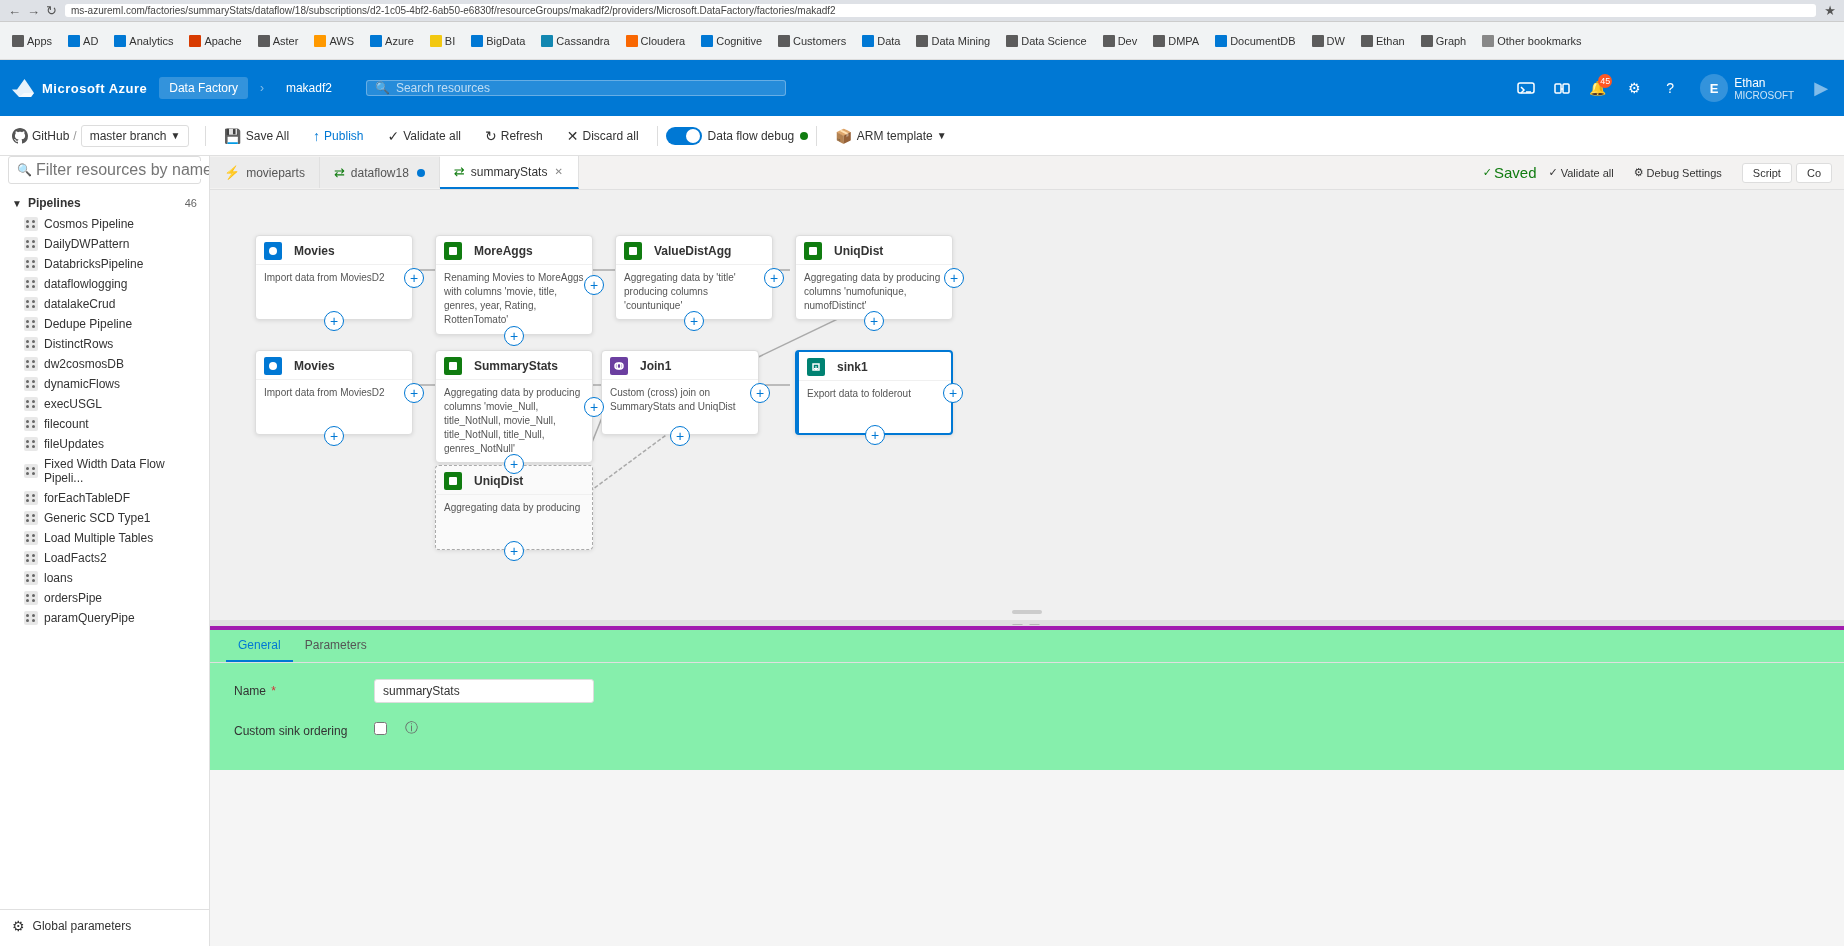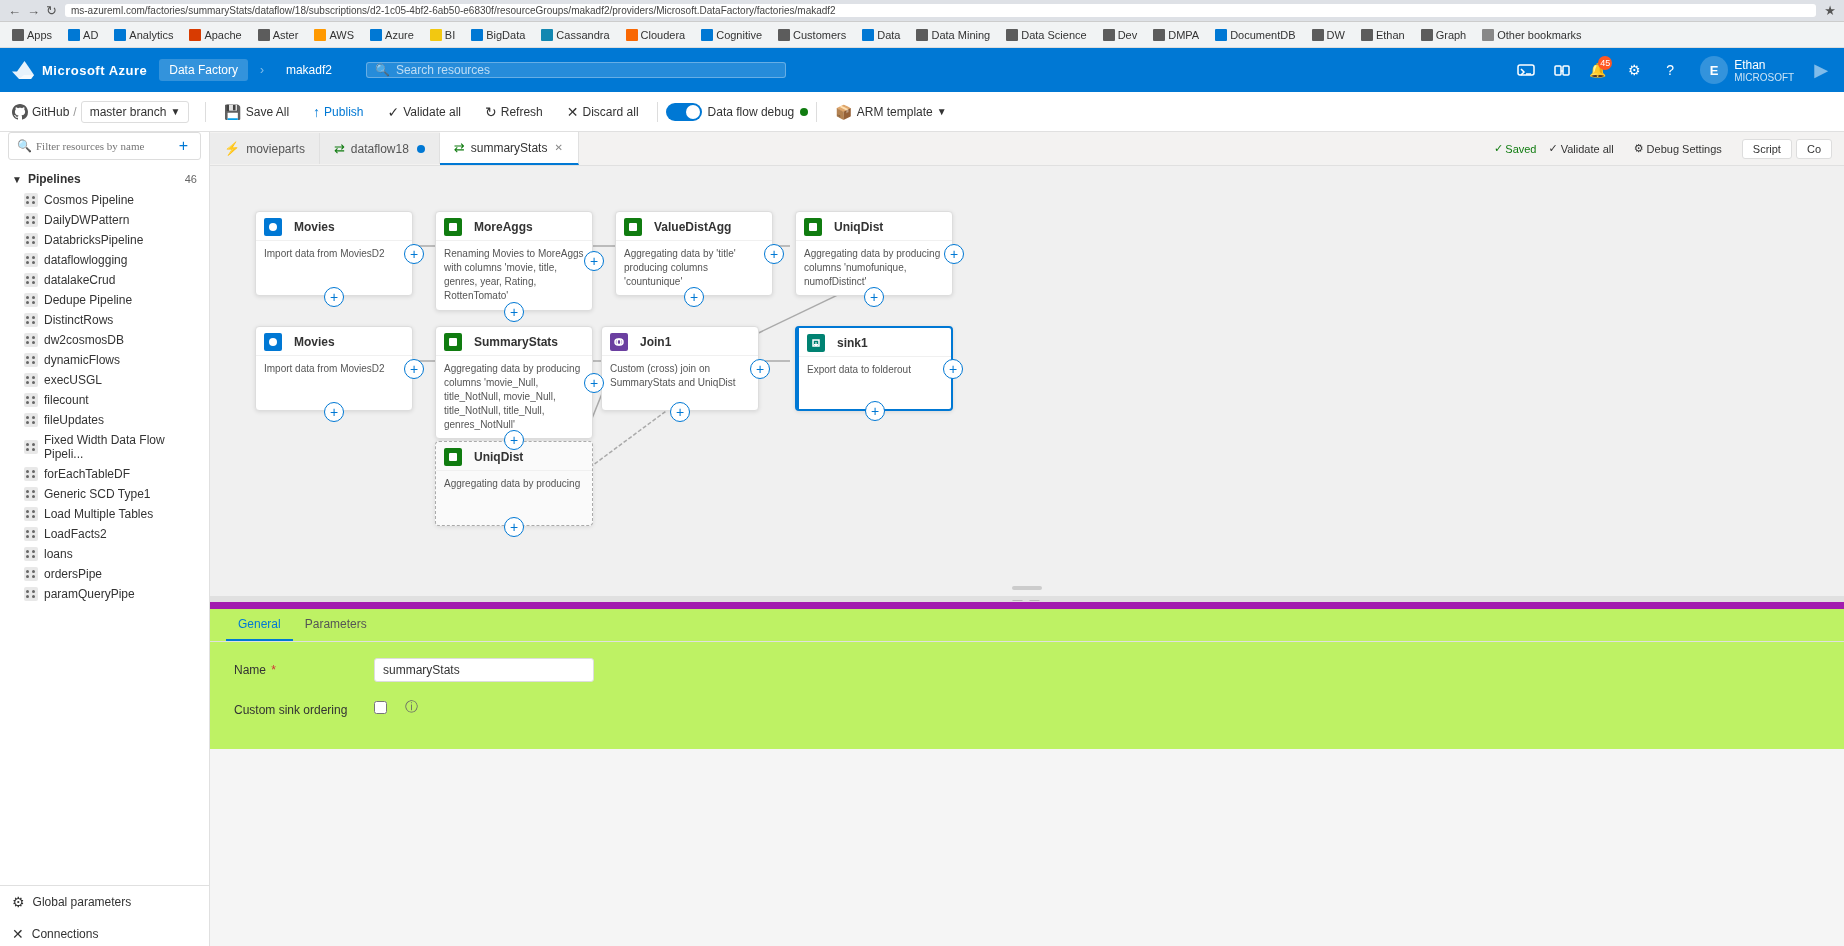--- a/index.html
+++ b/index.html
@@ -13,40 +13,40 @@
       align-items: center;
       padding: 0 8px;
       font-size: 11px;
       color: #555;
       border-bottom: 1px solid #ccc;
     }
     .browser-bar .url { flex: 1; background: white; margin: 2px 8px; padding: 1px 6px; border-radius: 3px; font-size: 10px; color: #444; overflow: hidden; white-space: nowrap; text-overflow: ellipsis; }
 
     
     .bookmarks-bar {
-      height: 26px;
+      height: 38px;
       background: #f1f3f4;
       display: flex;
       align-items: center;
       padding: 0 6px;
       gap: 4px;
       border-bottom: 1px solid #ddd;
       font-size: 11px;
       overflow: hidden;
     }
     .bookmark-item {
       display: flex; align-items: center; gap: 3px;
       padding: 2px 6px; border-radius: 3px; cursor: pointer; white-space: nowrap;
       color: #333;
     }
     .bookmark-icon { width: 12px; height: 12px; background: #4a90d9; border-radius: 1px; display: inline-block; }
 
     
     .azure-header {
-      height: 44px;
+      height: 56px;
       background: #0078d4;
       display: flex;
       align-items: center;
       padding: 0 12px;
       gap: 12px;
       color: white;
     }
     .azure-logo {
       font-size: 13px;
       font-weight: 600;
@@ -315,22 +315,22 @@
       bottom: -12px; left: 50%;
       transform: translateX(-50%);
       width: 20px; height: 20px;
       background: white; border: 1px solid #0078d4;
       border-radius: 50%; display: flex; align-items: center; justify-content: center;
       font-size: 14px; color: #0078d4; cursor: pointer; z-index: 5;
     }
 
     
     .properties-panel {
-      background: #bef264;
-      border-top: 7px solid #a21caf;
+      background: #86efac;
+      border-top: 4px solid #a21caf;
       padding: 0;
     }
     .props-tabs {
       display: flex; border-bottom: 1px solid #e0e0e0; padding: 0 16px;
     }
     .props-tab {
       padding: 8px 12px; font-size: 12px; cursor: pointer; color: #555;
       border-bottom: 2px solid transparent;
     }
     .props-tab.active { color: #0078d4; border-bottom-color: #0078d4; font-weight: 500; }
@@ -577,21 +577,21 @@
     <span>ARM template</span>
     <span style="font-size:10px;">▼</span>
   </button>
 </div>
 
 <div class="main-layout">
 
   <div class="sidebar">
     <div class="sidebar-search">
       <span style="color:#999;font-size:12px;">🔍</span>
-      <input type="text" style="border: none; outline: none; font-size: 11px; flex: 1 1 0%; color: rgb(102, 102, 102); font-family: Liberation Serif, serif;" placeholder="Filter resources by name">
+      <input type="text" style="border: none; outline: none; font-size: 16px; flex: 1 1 0%; color: rgb(102, 102, 102);" placeholder="Filter resources by name">
       <button class="sidebar-add-btn">+</button>
     </div>
 
     <div class="sidebar-section">
       <div class="sidebar-section-header">
         <span class="sidebar-section-title">
           <span style="font-size:10px;">▼</span>
           <span>Pipelines</span>
         </span>
         <span class="sidebar-section-count">46</span>
@@ -851,21 +851,21 @@
         <div class="tab active">
           <span style="color:#107c10;font-size:13px;">⇄</span>
           <span>summaryStats</span>
           <span class="tab-close">✕</span>
         </div>
       </div>
 
       <div style="display:flex;align-items:center;gap:4px;padding:0 12px;">
         <div style="display:flex;gap:2px;align-items:center;">
           <span style="font-size:11px;color:#107c10;">✓</span>
-          <span style="font-size:11px;color:#107c10;">Saved</span>
+          <span style="font-size:15px;color:#107c10;">Saved</span>
         </div>
         <button class="canvas-toolbar-btn" style="display:flex;align-items:center;gap:3px;padding:3px 8px;background:none;border:none;cursor:pointer;font-size:11px;color:#333;">
           <span>✓</span>
           <span>Validate all</span>
         </button>
         <button class="canvas-toolbar-btn" style="display:flex;align-items:center;gap:3px;padding:3px 8px;background:none;border:none;cursor:pointer;font-size:11px;color:#333;">
           <span>⚙</span>
           <span>Debug Settings</span>
         </button>
         <div style="display:flex;gap:4px;margin-left:8px;">

